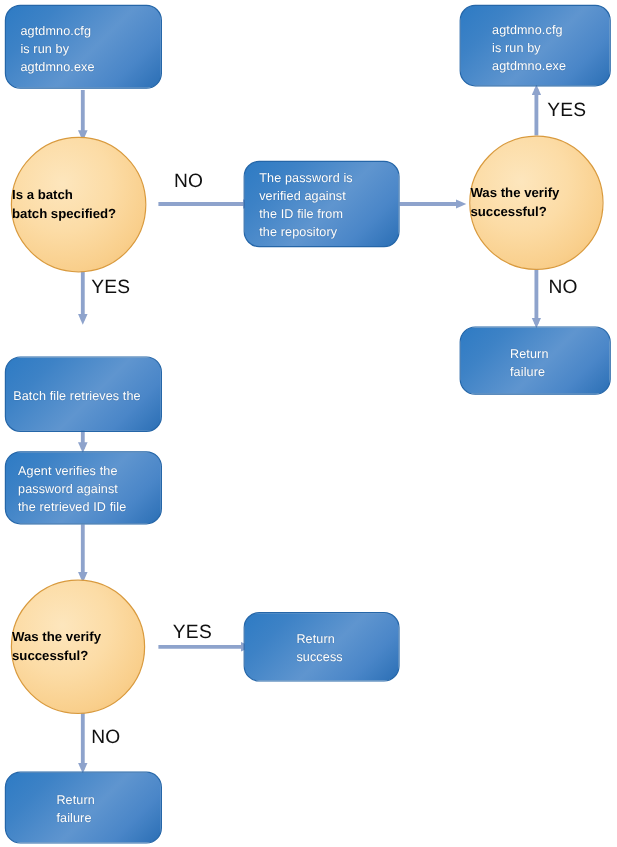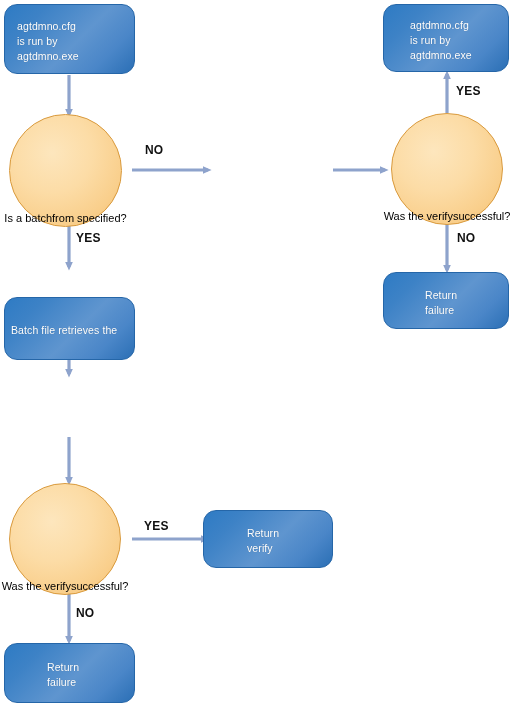--- a/index.html
+++ b/index.html
@@ -42,39 +42,40 @@
   
   .node-circle {
     position: absolute;
     box-sizing: border-box;
     border-radius: 50%;
     background: radial-gradient(circle at 38% 34%, #fde6bd 0%, #fcdca6 40%, #f9cf8c 72%, #f3bd70 100%);
     border: 1px solid #d99a3d;
     color: #000000;
     font-size: 11px;
     line-height: 16px;
-    font-weight: normal;
+    font-weight: bold;
     display: flex;
-    align-items: flex-end;
+    flex-direction: column;
+    align-items: flex-start;
     justify-content: center;
     text-align: center;
   }
   .node-circle span { display: block; white-space: nowrap; }
 
   
   .conn {
     position: absolute;
   }
   .conn svg { display: block; overflow: visible; }
 
   
   .edge-label {
     position: absolute;
-    font-size: 12px;
-    font-weight: bold;
+    font-size: 16px;
+    font-weight: normal;
     color: #111111;
     white-space: nowrap;
     letter-spacing: 0.2px;
   }
 </style>
 </head>
 <body>
 
 <div id="canvas">
 
@@ -119,23 +120,29 @@
   </div>
 
   <div class="node-box" style="left:4px; top:4px; width:131px; height:70px;">
     <span>agtdmno.cfg</span>
     <span>is run by</span>
     <span>agtdmno.exe</span>
   </div>
 
   <div class="node-circle" style="left:9px; top:114px; width:113px; height:113px;">
     <span>Is a batch</span>
-    <span>from specified?</span>
+    <span>batch specified?</span>
   </div>
 
+  <div class="node-box" style="left:203px; top:134px; width:130px; height:72px;">
+    <span>The password is</span>
+    <span>verified against</span>
+    <span>the ID file from</span>
+    <span>the repository</span>
+  </div>
 
   <div class="node-circle" style="left:391px; top:113px; width:112px; height:112px;">
     <span>Was the verify</span>
     <span>successful?</span>
   </div>
 
   <div class="node-box center-text" style="left:383px; top:4px; width:126px; height:68px; padding-left:26px;">
     <span>agtdmno.cfg</span>
     <span>is run by</span>
     <span>agtdmno.exe</span>
@@ -143,29 +150,34 @@
 
   <div class="node-box center-text" style="left:383px; top:272px; width:126px; height:57px; padding-left:41px;">
     <span>Return</span>
     <span>failure</span>
   </div>
 
   <div class="node-box" style="left:4px; top:269px; width:131px; height:63px; padding-left:6px;margin-top:28px;">
     <span>Batch file retrieves the</span>
   </div>
 
+  <div class="node-box" style="left:4px; top:376px; width:131px; height:61px; padding-left:10px;">
+    <span>Agent verifies the</span>
+    <span>password against</span>
+    <span>the retrieved ID file</span>
+  </div>
 
   <div class="node-circle" style="left:9px; top:483px; width:112px; height:112px;">
     <span>Was the verify</span>
     <span>successful?</span>
   </div>
 
   <div class="node-box center-text" style="left:203px; top:510px; width:130px; height:58px; padding-left:43px;">
     <span>Return</span>
-    <span>verify</span>
+    <span>success</span>
   </div>
 
   <div class="node-box center-text" style="left:4px; top:643px; width:131px; height:60px; padding-left:42px;">
     <span>Return</span>
     <span>failure</span>
   </div>
 
   <div class="edge-label" style="left:145px; top:143px;">NO</div>
 
   <div class="edge-label" style="left:76px; top:231px;">YES</div>

